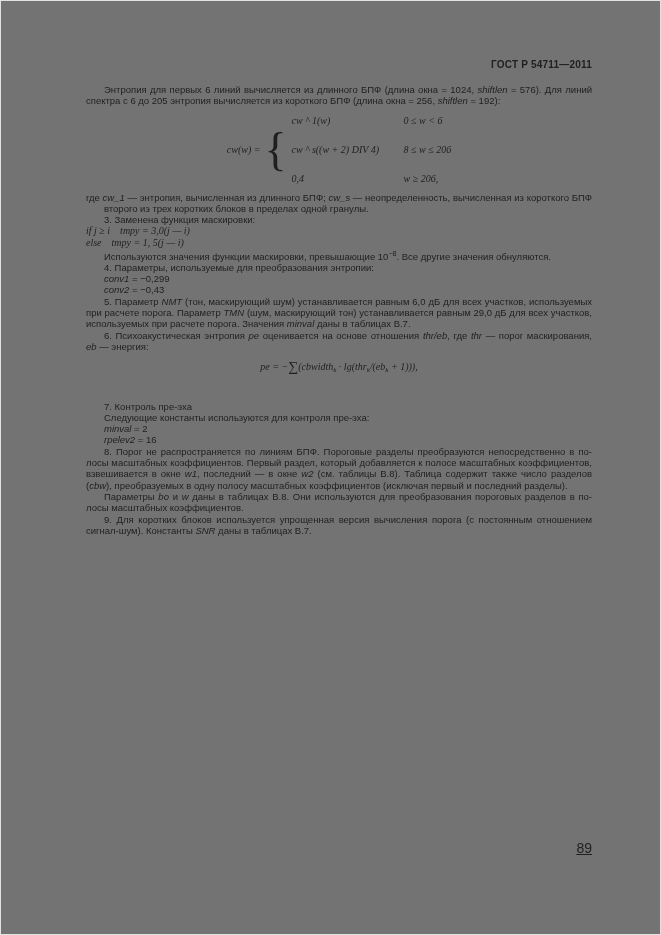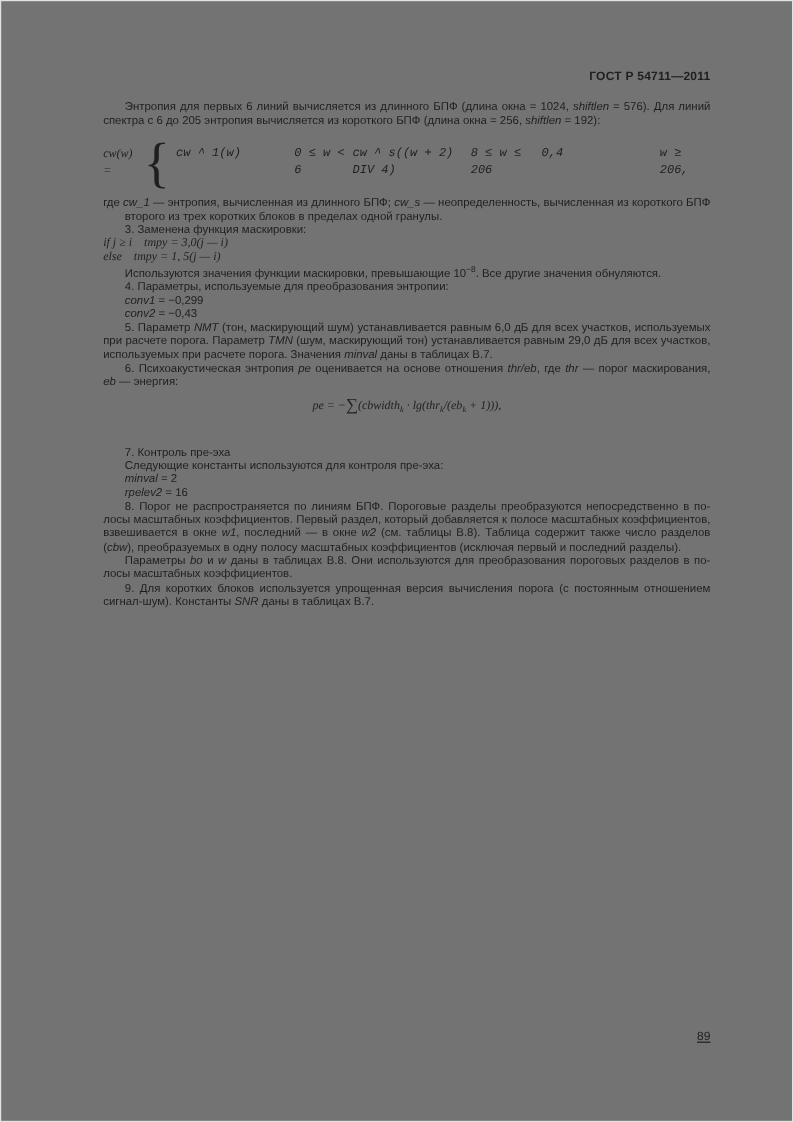--- a/index.html
+++ b/index.html
@@ -54,35 +54,35 @@
   }
   .f-lhs { margin-right: 4px; }
   .f-brace {
     font-style: normal;
     font-weight: 300;
     font-size: 46px;
     line-height: 44px;
     margin-right: 5px;
     font-family: "Liberation Serif", "DejaVu Serif", serif;
   }
-  .f-cases { display: flex; gap: 1px; font-family: Liberation Mono, monospace; }
+  .f-cases { display: flex; flex-direction: column; gap: 15px; }
   .f-row { display: flex; }
   .f-expr { width: 112px; }
   .formula-line {
     text-align: center;
     margin: 8px 0 24px 0;
     font-family: "Liberation Serif", "DejaVu Serif", serif;
     font-style: italic;
     font-size: 10px;
   }
   .page-number {
     position: absolute;
-    top: 858px; left: 85px; width: 506px;
+    top: 839px; left: 85px; width: 506px;
     text-align: right;
-    font-size: 10px;
+    font-size: 14px;
     text-decoration: underline;
   }
 </style>
 </head>
 <body>
 
 <div class="page">
 
   <div class="doc-header">ГОСТ Р 54711—2011</div>
 

